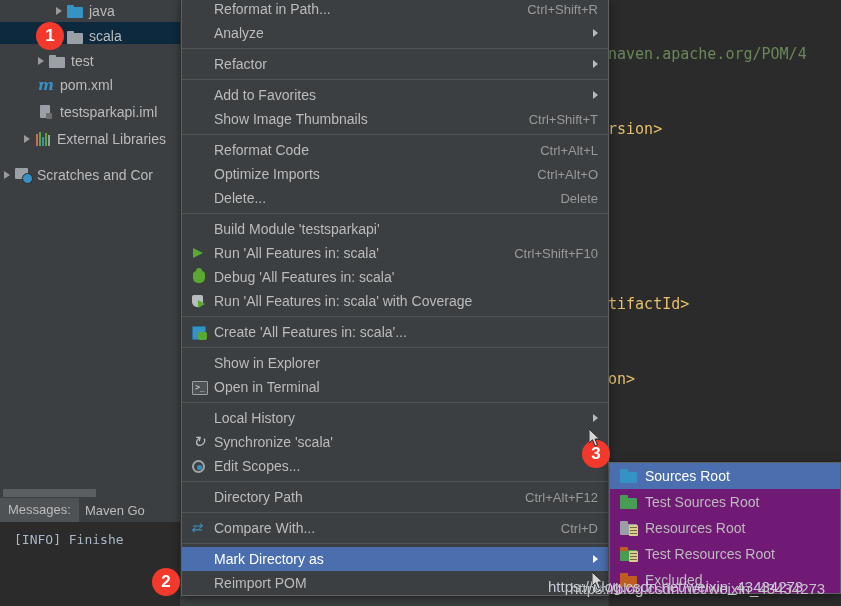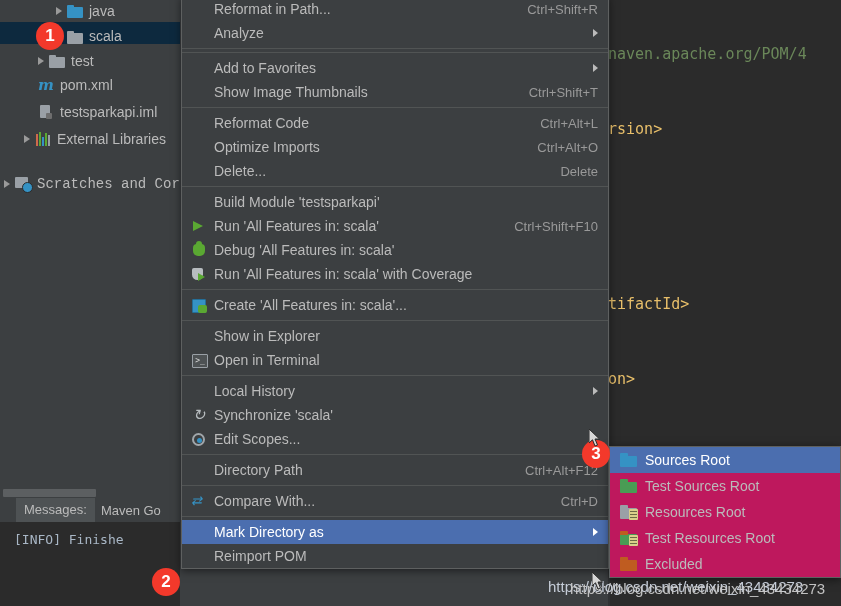--- a/index.html
+++ b/index.html
@@ -122,21 +122,21 @@
     background: #5c5f61; border-radius: 1px;
   }
 
   
   .bottom-panel {
     position: absolute; left: 0; top: 498px; width: 180px; height: 108px;
     background: #3c3f41;
   }
   .tabs-row {
     position: absolute; left: 0; top: 0; width: 180px; height: 24px;
-    display: flex; align-items: center; padding-left: 16px;
+    display: flex; align-items: center;
   }
   .tab-msg {
     background: #4e5254; color: #bbbbbb; font-size: 13px;
     padding: 4px 8px 4px 8px; height: 24px; line-height: 16px; box-sizing: border-box;
   }
   .tab-maven {
     color: #bbbbbb; font-size: 13px; padding: 4px 6px; white-space: nowrap;
   }
   .console {
     position: absolute; left: 0; top: 24px; width: 180px; height: 84px;
@@ -236,22 +236,22 @@
     background:#3592c4; border-radius:50%;
   }
   .ic-compare {
     position: absolute; left: 1px; top: 4px; width: 16px; height: 10px;
     color: #3592c4; font-size: 13px; line-height: 10px;
   }
 
   
   .submenu {
     position: absolute;
-    left: 609px; top: 446px; width: 232px;
-    background: #be185d;
+    left: 609px; top: 462px; width: 232px;
+    background: #701a75;
     border: 1px solid #5e6060;
     box-shadow: 0 2px 8px rgba(0,0,0,0.5);
     box-sizing: border-box;
     font-size: 14px;
   }
   .smi {
     height: 26px; display: flex; align-items: center;
     color: #bbbbbb; padding-left: 10px; box-sizing: border-box;
     white-space: nowrap;
   }
@@ -364,21 +364,21 @@
       <span class="icon-lib">
         <span style="left:1px;height:12px;background:#d06a4c;"></span>
         <span style="left:4px;height:14px;background:#5aa832;"></span>
         <span style="left:7px;height:9px;background:#3592c4;"></span>
         <span style="left:10px;height:13px;background:#5aa832;"></span>
         <span style="left:13px;height:11px;background:#9aa0a6;"></span>
       </span>
       <span class="lbl">External Libraries</span>
     </div>
 
-    <div class="tree-row" style="top:173px;font-family:Liberation Mono, monospace;">
+    <div class="tree-row" style="top:164px;">
       <span style="width:4px;flex:0 0 auto;"></span>
       <span class="arrow"></span>
       <span class="icon-scr"></span>
       <span class="lbl">Scratches and Cor</span>
     </div>
   </div>
 
   <div class="h-scroll-track"></div>
   <div class="h-scroll-thumb"></div>
 
@@ -401,20 +401,25 @@
       <span class="mi-accel">Ctrl+Shift+R</span>
     </div>
     <div class="mi">
       <span class="mi-icon"></span>
       <span class="mi-label">Analyze</span>
       <span class="submenu-arrow"></span>
     </div>
 
     <div class="sep"></div>
 
+    <div class="mi">
+      <span class="mi-icon"></span>
+      <span class="mi-label">Refactor</span>
+      <span class="submenu-arrow"></span>
+    </div>
 
     <div class="sep"></div>
 
     <div class="mi">
       <span class="mi-icon"></span>
       <span class="mi-label">Add to Favorites</span>
       <span class="submenu-arrow"></span>
     </div>
     <div class="mi">
       <span class="mi-icon"></span>

